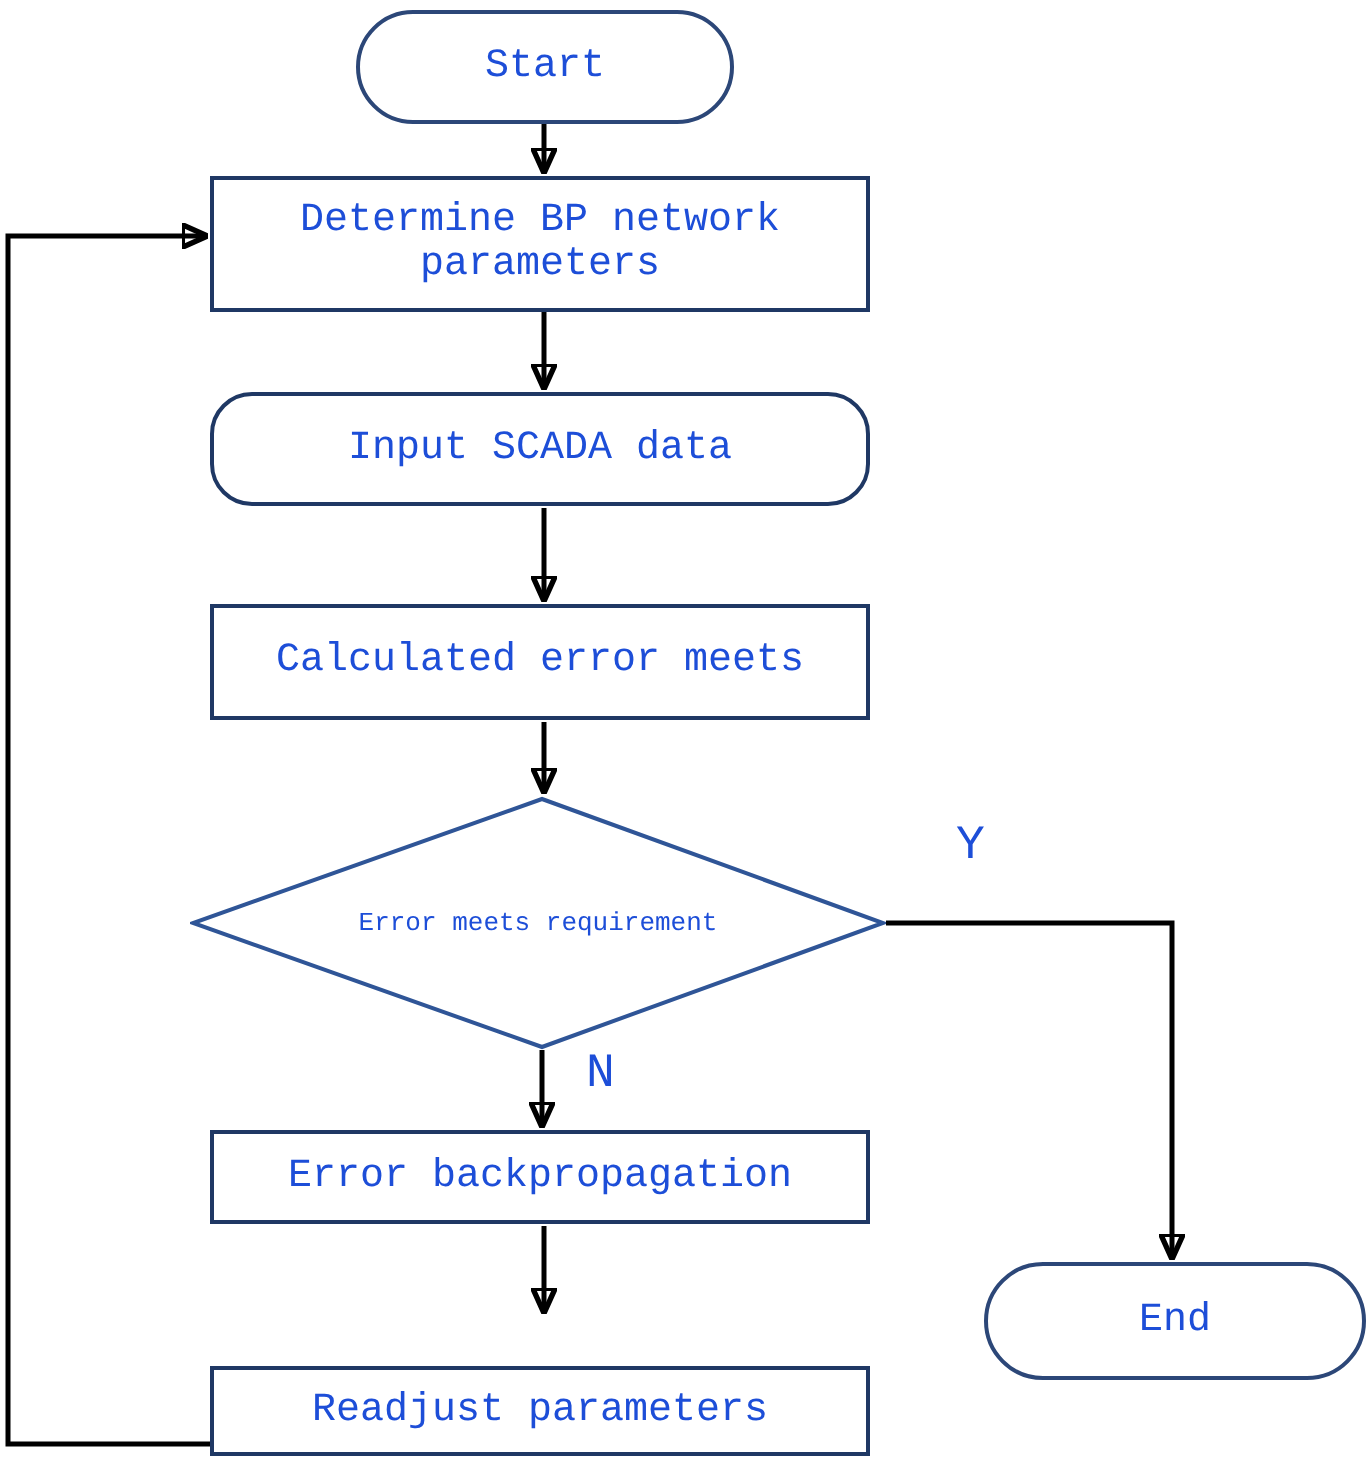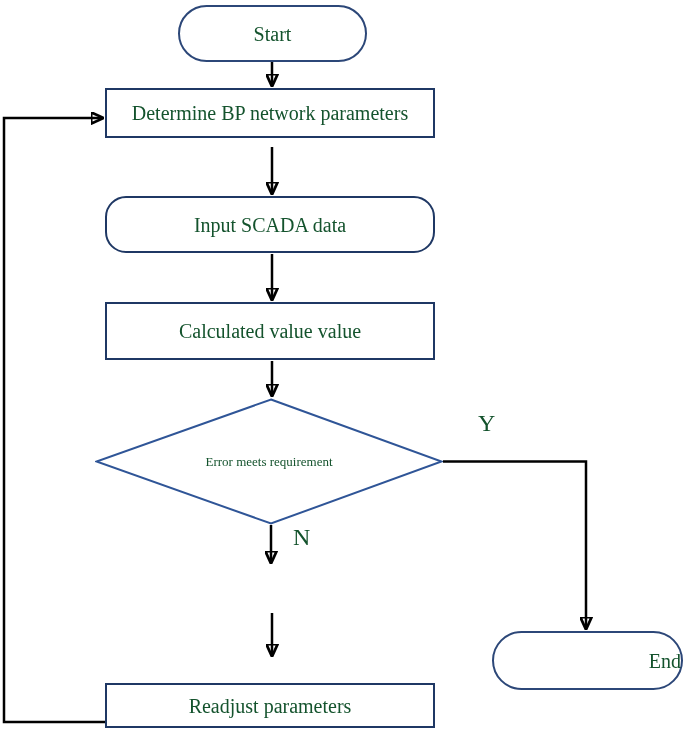--- a/index.html
+++ b/index.html
@@ -5,22 +5,22 @@
   html, body {
     margin: 0;
     padding: 0;
     background: #ffffff;
   }
   .canvas {
     position: relative;
     width: 685px;
     height: 732px;
     background: #ffffff;
-    font-family: Liberation Serif, serif;
-    color: #14532d;
+    font-family: Liberation Mono, monospace;
+    color: #1d4ed8;
     overflow: hidden;
   }
   .connectors {
     position: absolute;
     left: 0;
     top: 0;
     width: 685px;
     height: 732px;
     pointer-events: none;
   }
@@ -43,22 +43,22 @@
   .process {
     left: 105px;
     width: 330px;
     border: 2px solid #1f3864;
   }
   .terminal {
     border: 2px solid #2c4778;
     border-radius: 999px;
   }
   #node-start    { left: 178px; top: 5px;   width: 189px; height: 57px; }
-  #node-end      { left: 492px; top: 631px; width: 191px; height: 59px; justify-content: flex-end; }
-  #node-determine{ top: 88px;  height: 50px; }
+  #node-end      { left: 492px; top: 631px; width: 191px; height: 59px; }
+  #node-determine{ top: 88px;  height: 68px; }
   #node-input    { top: 196px; height: 57px; border-radius: 21px; }
   #node-calculate{ top: 302px; height: 58px; }
   #node-backprop { top: 565px; height: 47px; }
   #node-readjust { top: 683px; height: 45px; }
   .decision-wrap {
     position: absolute;
     left: 95px;
     top: 398px;
     width: 348px;
     height: 127px;
@@ -112,33 +112,36 @@
 
   <div class="node process" id="node-determine">
     <span>Determine BP network parameters</span>
   </div>
 
   <div class="node process" id="node-input">
     <span>Input SCADA data</span>
   </div>
 
   <div class="node process" id="node-calculate">
-    <span>Calculated value value</span>
+    <span>Calculated error meets</span>
   </div>
 
   <div class="decision-wrap">
     <svg width="348" height="127" viewBox="0 0 348 127" xmlns="http://www.w3.org/2000/svg">
       <polygon points="176,1.5 346.5,63.5 176,125.5 1.5,63.5" fill="#ffffff" stroke="#2f5597" stroke-width="2"></polygon>
     </svg>
     <span class="decision-label">Error meets requirement</span>
   </div>
 
   <span class="branch-label" id="branch-label-yes">Y</span>
   <span class="branch-label" id="branch-label-no">N</span>
 
+  <div class="node process" id="node-backprop">
+    <span>Error backpropagation</span>
+  </div>
 
   <div class="node process" id="node-readjust">
     <span>Readjust parameters</span>
   </div>
 
   <div class="node terminal" id="node-end">
     <span>End</span>
   </div>
 
 </div>

